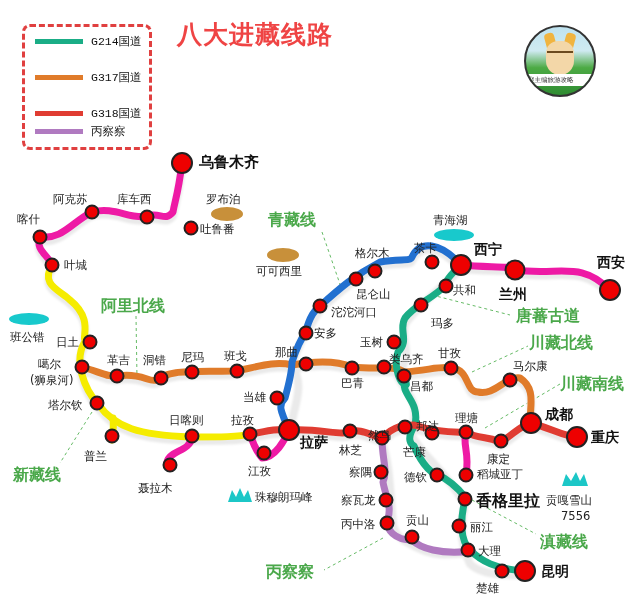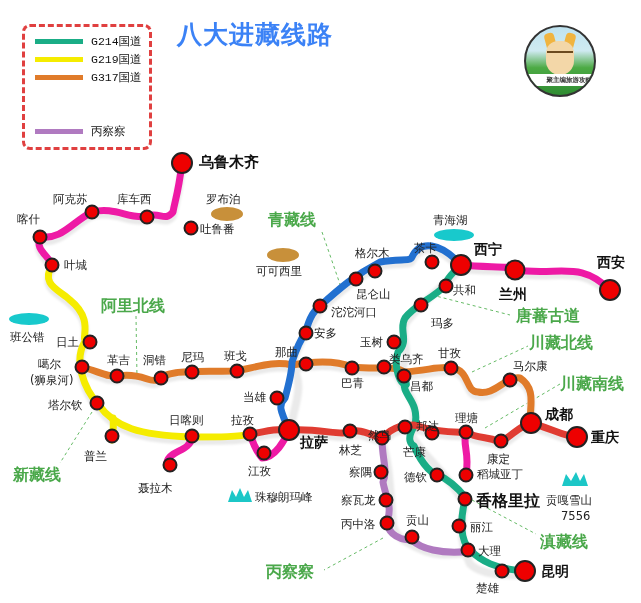--- a/index.html
+++ b/index.html
@@ -1,38 +1,38 @@
 <!DOCTYPE html>
 <html><head>
 <meta charset="utf-8">
 <style>
   html, body { margin: 0; padding: 0; background: #ffffff; }
   body { width: 641px; height: 603px; position: relative; overflow: hidden;
          font-family: "DejaVu Sans", "Liberation Sans", sans-serif; }
   #map { position: absolute; left: 0; top: 0; width: 641px; height: 603px; }
   .title { position: absolute; left: 0; width: 510px; top: 18px; text-align: center;
-           font-size: 25px; font-weight: bold; color: #3b82f6; letter-spacing: 1px; }
+           font-size: 25px; font-weight: bold; color: #ef4444; letter-spacing: 1px; }
   .legend { position: absolute; left: 22px; top: 24px; width: 130px; height: 126px;
             border: 3px dashed #e04040; border-radius: 8px; box-sizing: border-box; }
   .legend-item { position: absolute; left: 10px; height: 18px; display: flex; align-items: center; }
   .legend-swatch { width: 48px; height: 5px; margin-right: 8px; }
   .legend-label { font-size: 11.5px; color: #111; white-space: nowrap; font-family: Liberation Mono, monospace; }
   .logo { position: absolute; left: 524px; top: 25px; width: 68px; height: 68px; border-radius: 50%;
           background: linear-gradient(#bfe3f0 0%, #cfeaf1 35%, #4caa44 60%, #2f8c32 100%);
           border: 2px solid #333; overflow: hidden; }
   .logo-face { position: absolute; left: 20px; top: 14px; width: 28px; height: 34px;
                background: #f3d7a8; border-radius: 12px 12px 14px 14px; }
   .logo-ear-l, .logo-ear-r { position: absolute; top: 6px; width: 10px; height: 14px; background: #f0b440;
                border-radius: 4px 4px 0 0; }
   .logo-ear-l { left: 19px; transform: rotate(-15deg); }
   .logo-ear-r { left: 39px; transform: rotate(15deg); }
   .logo-glasses { position: absolute; left: 21px; top: 24px; width: 26px; height: 9px;
                   border-top: 2px solid #6b4a1f; }
   .logo-banner { position: absolute; left: 2px; top: 47px; width: 64px; height: 12px; background: #fff;
-                 font-size: 6.5px; text-align: right; line-height: 12px; color: #333; font-weight: bold; }
+                 font-size: 6.5px; text-align: left; line-height: 12px; color: #333; font-weight: normal; }
   .lbl { position: absolute; font-size: 11.5px; color: #222; white-space: nowrap; line-height: 1.1; }
   .lbl-big { position: absolute; font-size: 14px; font-weight: bold; color: #111; white-space: nowrap; }
   .lbl-route { position: absolute; font-size: 16px; font-weight: bold; color: #4aa84a; white-space: nowrap; }
 </style>
 </head>
 <body>
 
 <svg id="map" viewBox="0 0 641 603" xmlns="http://www.w3.org/2000/svg">
   <defs>
     <filter id="shadow" x="-10%" y="-10%" width="120%" height="120%">
@@ -160,27 +160,27 @@
   </g>
 </svg>
 
 <div class="title">八大进藏线路</div>
 
 <div class="legend">
   <div class="legend-item" style="top:5px">
     <span class="legend-swatch" style="background:#1aad86"></span>
     <span class="legend-label">G214国道</span>
   </div>
-  <div class="legend-item" style="top:23px">
-    <span class="legend-swatch" style="background:#f5ec00"></span>
-    <span class="legend-label">G219国道</span>
-  </div>
   <div class="legend-item" style="top:41px">
     <span class="legend-swatch" style="background:#e07b2a"></span>
     <span class="legend-label">G317国道</span>
+  </div>
+  <div class="legend-item" style="top:77px">
+    <span class="legend-swatch" style="background:#e03c32"></span>
+    <span class="legend-label">G318国道</span>
   </div>
   <div class="legend-item" style="top:95px">
     <span class="legend-swatch" style="background:#b07ac0"></span>
     <span class="legend-label">丙察察</span>
   </div>
 </div>
 
 <div class="logo">
   <div class="logo-ear-l"></div>
   <div class="logo-ear-r"></div>

